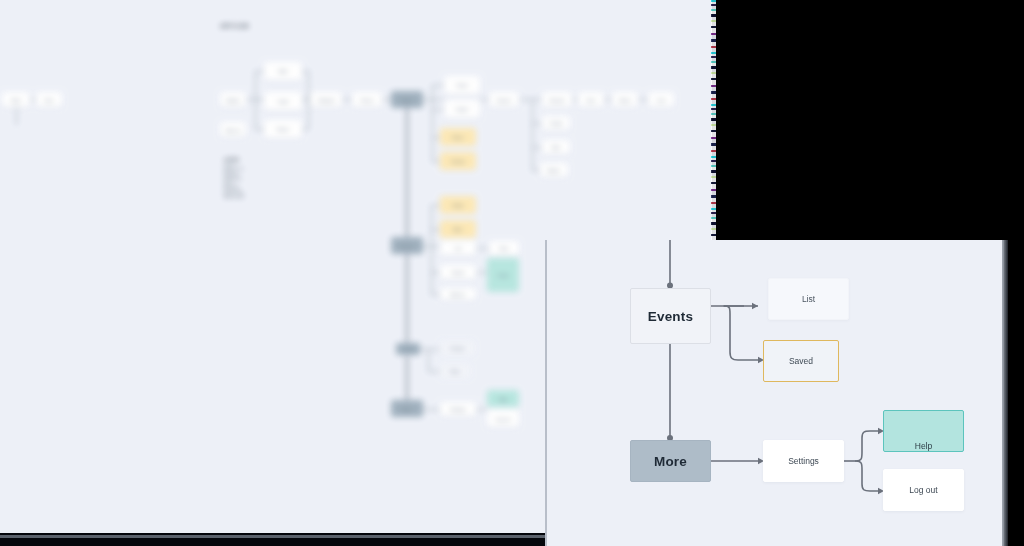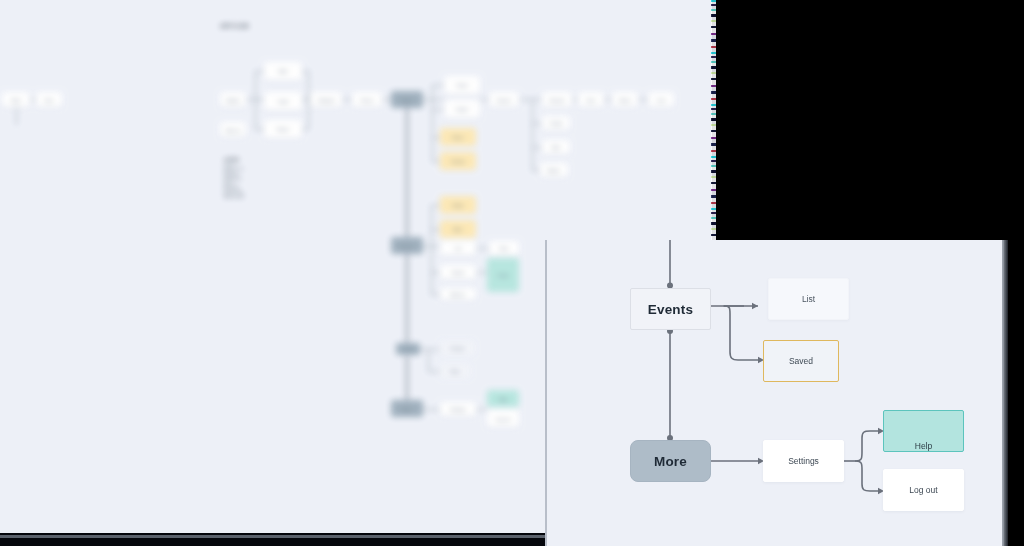--- a/index.html
+++ b/index.html
@@ -119,21 +119,21 @@
   }
   .node.yellowborder{
     background:#f0f3f8;border:1.5px solid #dfb85e;border-radius:2px;
     font-size:8.5px;color:#3e4954;
   }
   .node.tealfill{
     background:#b3e4df;border:1.5px solid #5cc4bd;border-radius:2px;
     font-size:8.5px;color:#2f4049;align-items:flex-end;
   }
   .node.grayfill{
-    background:#aebcc8;border:1px solid #a6b4c1;border-radius:8px;
+    background:#aebcc8;border:1px solid #a6b4c1;border-radius:2px;
     font-size:13.5px;font-weight:bold;letter-spacing:.2px;color:#1f2a36;
   }
 
   .conn{position:absolute;}
   .conn svg{display:block;overflow:visible;}
 </style>
 </head>
 <body>
 
 <div id="bg-canvas">
@@ -368,21 +368,21 @@
     <svg width="48" height="84" viewBox="0 0 48 84">
       <path d="M0,45 L14,45" stroke="#6b717c" stroke-width="1.6" fill="none"></path>
       <path d="M14,45 C20,45 20,42 20,36 L20,22 C20,16 22,15 28,15 L36,15" stroke="#6b717c" stroke-width="1.6" fill="none" stroke-linecap="round"></path>
       <path d="M14,45 C20,45 20,48 20,54 L20,68 C20,74 22,75 28,75 L36,75" stroke="#6b717c" stroke-width="1.6" fill="none" stroke-linecap="round"></path>
       <path d="M42,15 l-6,-3.2 l0,6.4 z" fill="#6b717c"></path>
       <path d="M42,75 l-6,-3.2 l0,6.4 z" fill="#6b717c"></path>
     </svg>
   </div>
 
   <div id="fg-nodes">
-      <div class="node plain" style="left: 84px; top: 48px; width: 81px; height: 42px;">
+      <div class="node plain" style="left: 84px; top: 48px; width: 81px; height: 56px;">
         <span class="lbl">Events</span>
       </div>
       <div class="node whiteghost" style="left: 222px; top: 38px; width: 81px; height: 42px;">
         <span class="lbl">List</span>
       </div>
       <div class="node yellowborder" style="left: 217px; top: 100px; width: 76px; height: 42px;">
         <span class="lbl">Saved</span>
       </div>
       <div class="node grayfill" style="left: 84px; top: 200px; width: 81px; height: 42px;">
         <span class="lbl">More</span>

